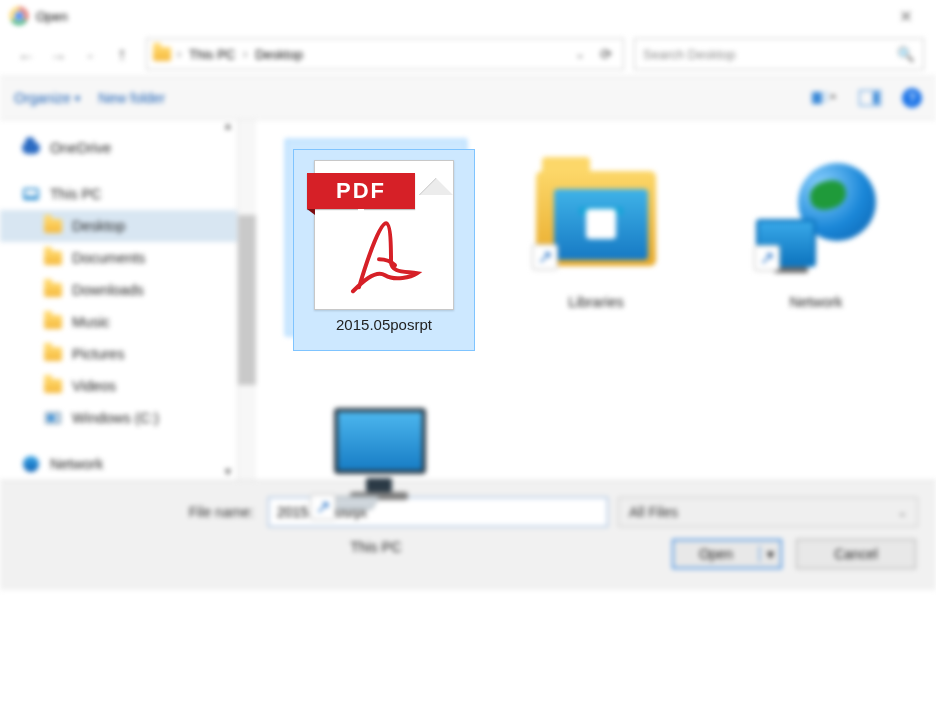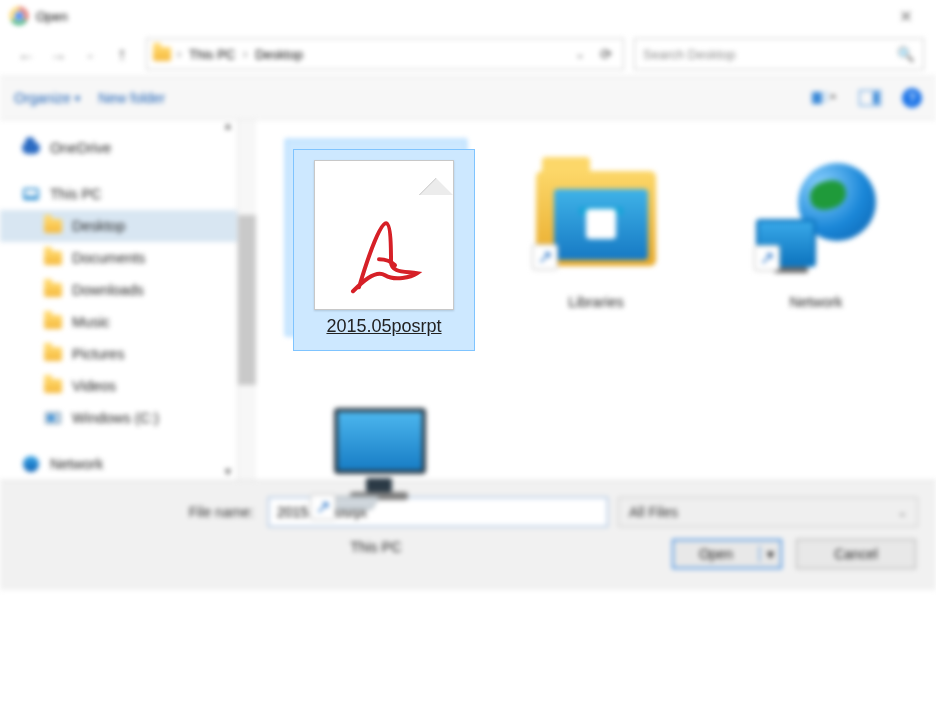--- a/index.html
+++ b/index.html
@@ -109,21 +109,21 @@
 
   
   .sharp-tile { position:absolute; left:294px; top:150px; width:180px; height:200px; background:#cde8ff; outline:1px solid #7fc4ff; display:flex; flex-direction:column; align-items:center; padding:10px 6px; z-index:50; }
   .pdf-doc { width:140px; height:150px; background:#fff; border:1px solid #c8c8c8; box-shadow:0 1px 2px rgba(0,0,0,.15); position:relative; }
   .pdf-doc .fold { position:absolute; top:0; right:0; width:34px; height:34px; background:linear-gradient(135deg,#fff 0 49%, #d6d6d6 50% 51%, #ececec 52% 100%); }
   .pdf-doc .fold::after{content:"";position:absolute;top:0;right:0;width:34px;height:34px;background:#fff; clip-path:polygon(0 0,100% 100%,100% 0);}
   .pdf-badge { position:absolute; top:12px; left:-8px; width:108px; height:36px; background:#d62027; color:#fff; font-weight:700; font-size:22px; letter-spacing:2px; display:flex; align-items:center; justify-content:center; box-shadow:0 1px 1px rgba(0,0,0,.25);}
   .pdf-badge::before,.pdf-badge::after{content:"";position:absolute;top:100%;width:0;height:0;border-style:solid;}
   .pdf-badge::before{left:0;border-width:0 8px 6px 0;border-color:transparent #7d0d11 transparent transparent;}
   .acro { position:absolute; left:50%; top:60%; transform:translate(-50%,-42%); }
-  .sharp-tile .label { margin-top:6px; font-size:18px; color:#222; text-align:center;text-decoration:underline; }
+  .sharp-tile .label { margin-top:6px; font-size:15px; color:#222; text-align:center; }
 
   
   .chrome { width:18px; height:18px; border-radius:50%; background:conic-gradient(#dd4b3e 0 120deg,#0f9d58 120deg 240deg,#ffcd41 240deg 360deg); position:relative;}
   .chrome::after{content:"";position:absolute;left:50%;top:50%;width:8px;height:8px;background:#4285f4;border:2px solid #fff;border-radius:50%;transform:translate(-50%,-50%);}
 </style>
 </head>
 <body>
 
 <div class="blur">
 
@@ -325,19 +325,20 @@
         <div class="split">▾</div>
       </div>
       <div class="btn cancel">Cancel</div>
     </div>
   </div>
 </div>
 
 <div class="sharp-tile">
   <div class="pdf-doc">
     <div class="fold"></div>
+    <div class="pdf-badge">PDF</div>
     <svg class="acro" width="86" height="78" viewBox="0 0 86 78">
       <path d="M18 70 C 30 30, 40 6, 45 6 C 50 6, 50 34, 50 44 C 50 56, 64 54, 76 56 C 70 60, 54 64, 44 58 C 34 52, 20 66, 12 74" fill="none" stroke="#d62027" stroke-width="4" stroke-linecap="round"></path>
       <path d="M38 42 C 44 42, 50 44, 54 48" fill="none" stroke="#d62027" stroke-width="4" stroke-linecap="round"></path>
     </svg>
   </div>
   <div class="label">2015.05posrpt</div>
 </div>
 
 </body></html>

